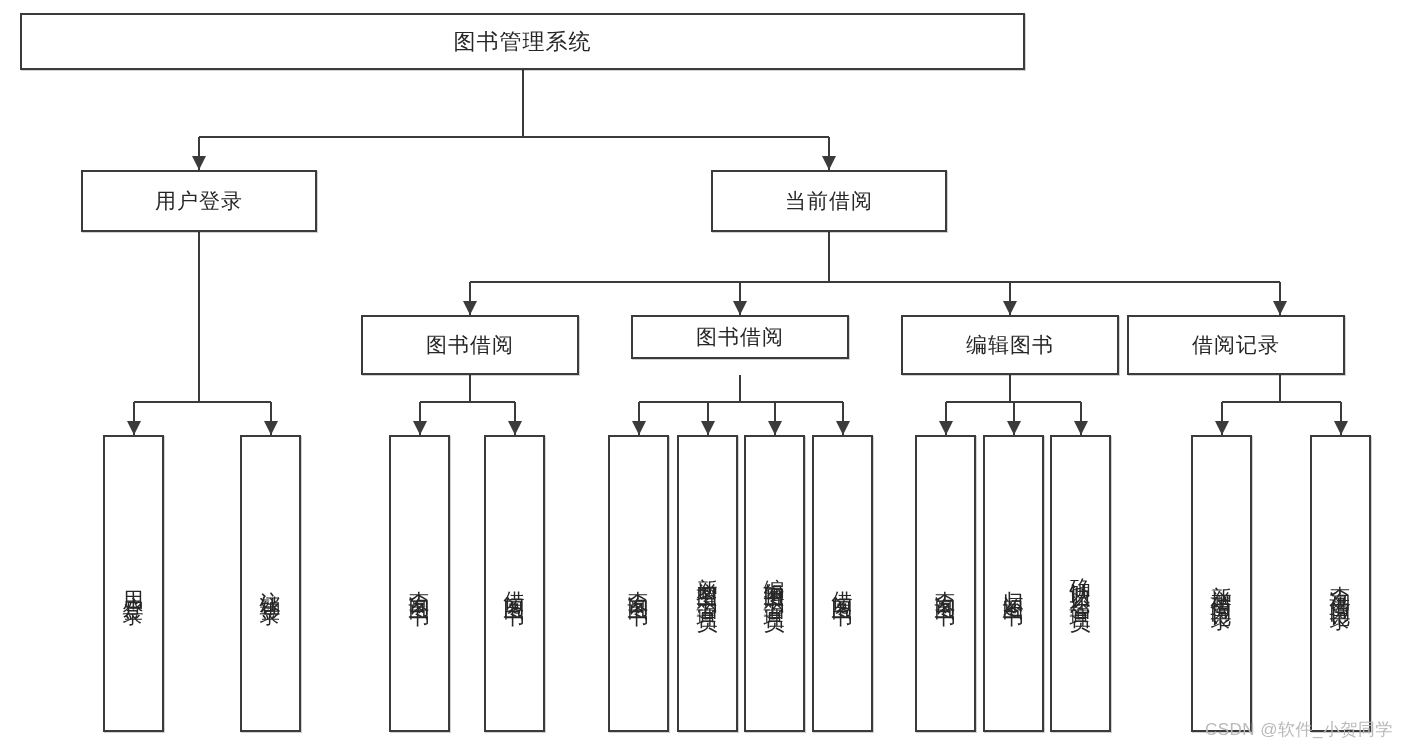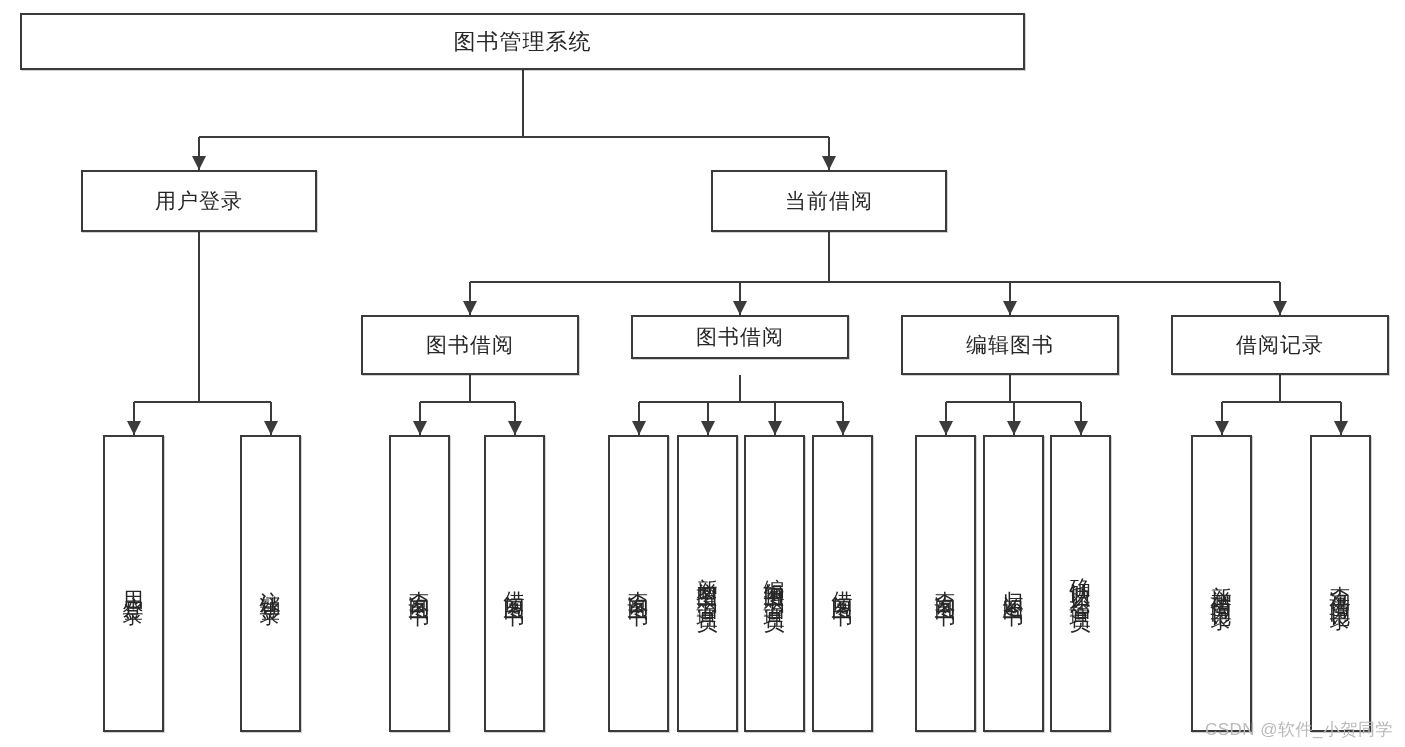--- a/index.html
+++ b/index.html
@@ -145,21 +145,21 @@
       </div>
       <div class="node" style="left: 361px; top: 315px; width: 218px; height: 60px;">
         <span class="label">图书借阅</span>
       </div>
       <div class="node" style="left: 631px; top: 315px; width: 218px; height: 44px;">
         <span class="label">图书借阅</span>
       </div>
       <div class="node" style="left: 901px; top: 315px; width: 218px; height: 60px;">
         <span class="label">编辑图书</span>
       </div>
-      <div class="node" style="left: 1171px; top: 315px; width: 218px; height: 60px; text-align: center;">
+      <div class="node" style="left: 1127px; top: 315px; width: 218px; height: 60px; text-align: center;">
         <span class="label">借阅记录</span>
       </div>
       <div class="node vertical" style="left: 103px; top: 435px; width: 61px; height: 297px;">
         <span class="label">用户登录</span>
       </div>
       <div class="node vertical" style="left: 240px; top: 435px; width: 61px; height: 297px;">
         <span class="label">注销登录</span>
       </div>
       <div class="node vertical" style="left: 389px; top: 435px; width: 61px; height: 297px;">
         <span class="label">查询图书</span>

